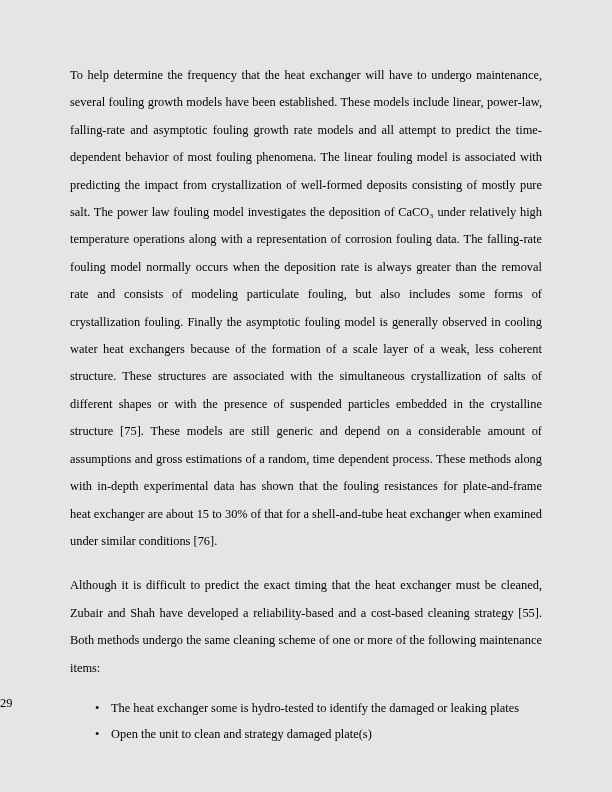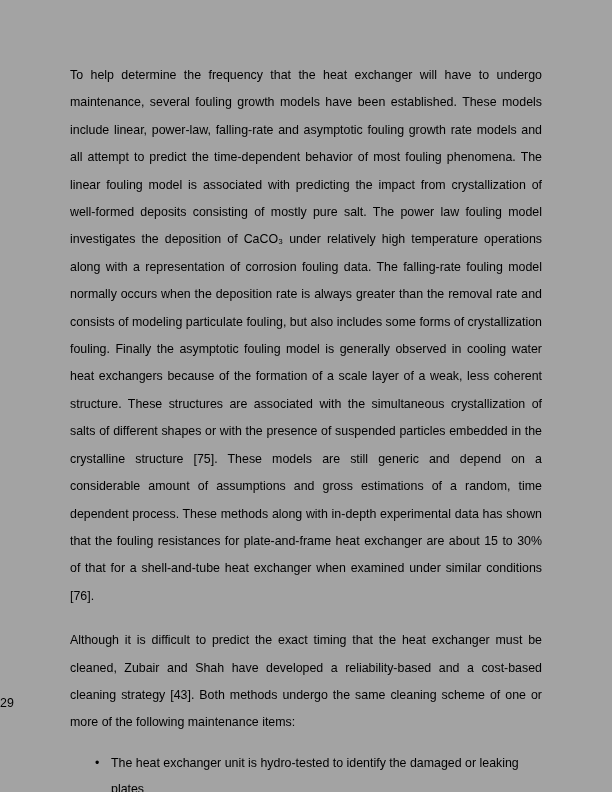--- a/index.html
+++ b/index.html
@@ -8,23 +8,23 @@
   }
   body {
     width: 612px;
     height: 792px;
     background: #ffffff;
   }
   .page {
     position: relative;
     width: 612px;
     height: 792px;
-    background: #a3a3a3;
+    background: #e5e5e5;
     color: #000000;
-    font-family: Liberation Sans, sans-serif;
+    font-family: Liberation Serif, serif;
     font-size: 12.4px;
     overflow: hidden;
   }
   .content {
     position: absolute;
     left: 70px;
     right: 70px;
     top: 62px;
   }
   .para {
@@ -63,26 +63,26 @@
   }
 </style>
 </head>
 <body>
 
 <div class="page">
   <div class="content">
 
     <p class="para">To help determine the frequency that the heat exchanger will have to undergo maintenance, several fouling growth models have been established.  These models include linear, power-law, falling-rate and asymptotic fouling growth rate models and all attempt to predict the time-dependent behavior of most fouling phenomena.  The linear fouling model is associated with predicting the impact from crystallization of well-formed deposits consisting of mostly pure salt.  The power law fouling model investigates the deposition of CaCO₃ under relatively high temperature operations along with a representation of corrosion fouling data.  The falling-rate fouling model normally occurs when the deposition rate is always greater than the removal rate and consists of modeling particulate fouling, but also includes some forms of crystallization fouling.  Finally the asymptotic fouling model is generally observed in cooling water heat exchangers because of the formation of a scale layer of a weak, less coherent structure.  These structures are associated with the simultaneous crystallization of salts of different shapes or with the presence of suspended particles embedded in the crystalline structure [75].  These models are still generic and depend on a considerable amount of assumptions and gross estimations of a random, time dependent process.  These methods along with in-depth experimental data has shown that the fouling resistances for plate-and-frame heat exchanger are about 15 to 30% of that for a shell-and-tube heat exchanger when examined under similar conditions [76].</p>
 
-    <p class="para para-2">Although it is difficult to predict the exact timing that the heat exchanger must be cleaned, Zubair and Shah have developed a reliability-based and a cost-based cleaning strategy [43].  Both methods undergo the same cleaning scheme of one or more of the following maintenance items:</p>
+    <p class="para para-2">Although it is difficult to predict the exact timing that the heat exchanger must be cleaned, Zubair and Shah have developed a reliability-based and a cost-based cleaning strategy [55].  Both methods undergo the same cleaning scheme of one or more of the following maintenance items:</p>
 
     <ul class="bullets">
       <li class="bullet">
         <span class="bullet-marker">•</span>
-        <span class="bullet-text">The heat exchanger unit is hydro-tested to identify the damaged or leaking plates</span>
+        <span class="bullet-text">The heat exchanger some is hydro-tested to identify the damaged or leaking plates</span>
       </li>
       <li class="bullet">
         <span class="bullet-marker">•</span>
         <span class="bullet-text">Open the unit to clean and strategy damaged plate(s)</span>
       </li>
     </ul>
 
   </div>
 
   <div class="page-number">29</div>

